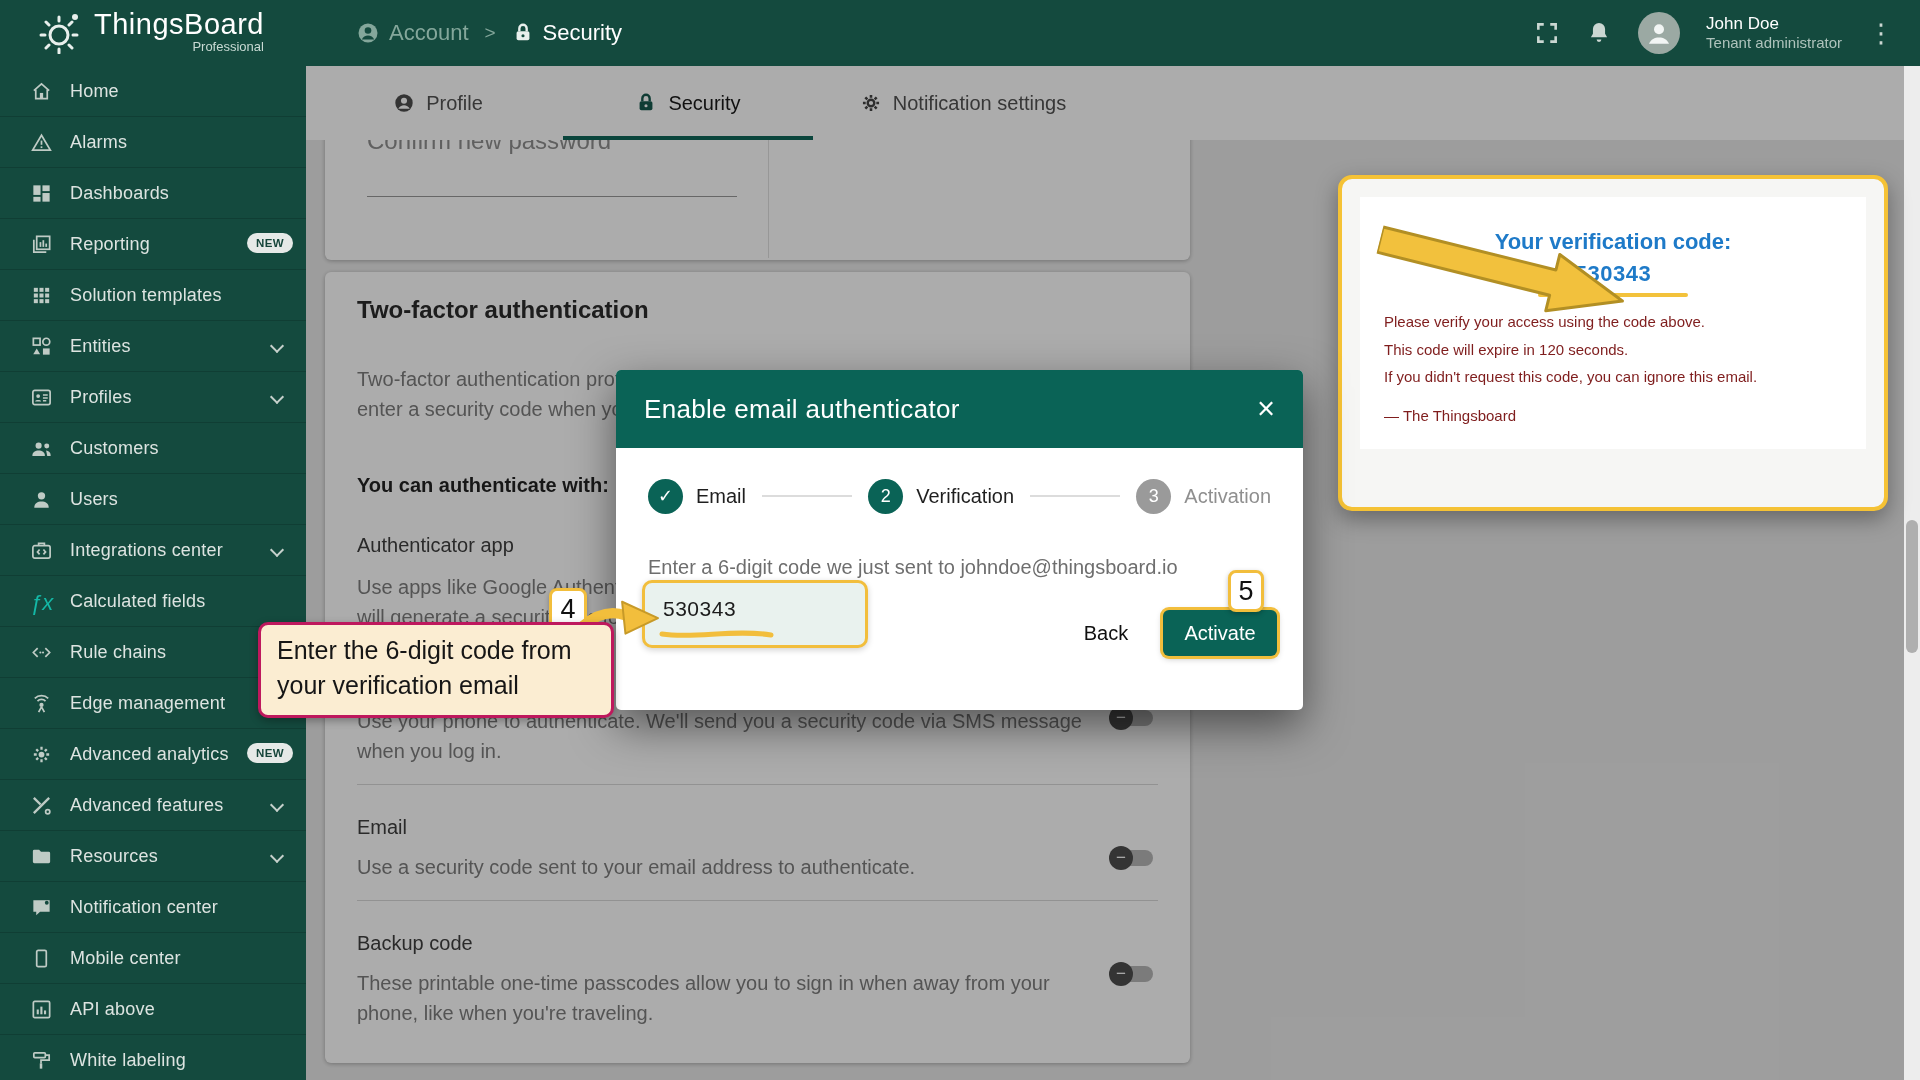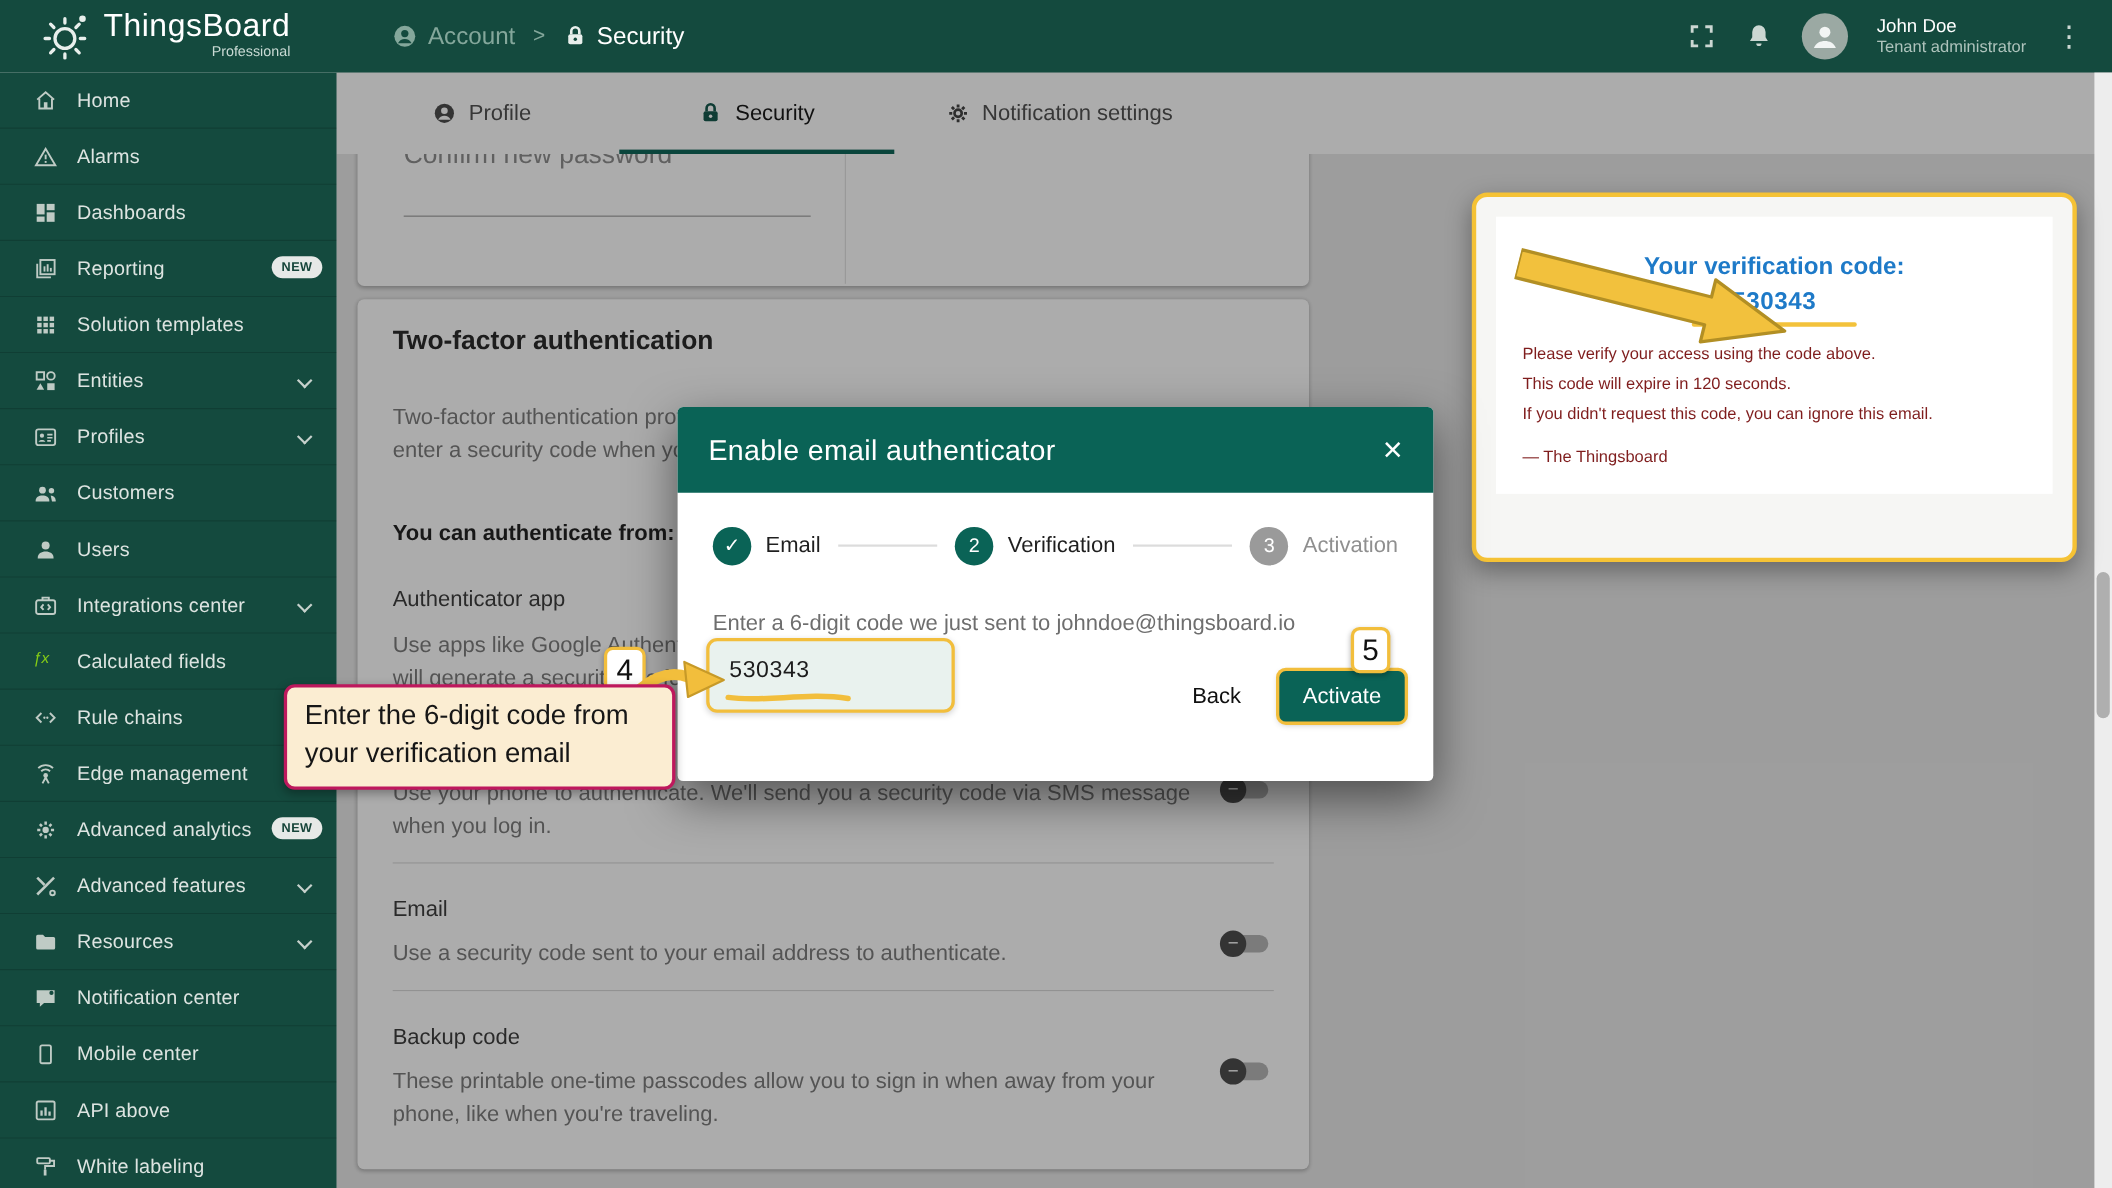--- a/index.html
+++ b/index.html
@@ -22,21 +22,21 @@
   .user-col { display:flex; flex-direction:column; line-height:1.25; }
   .user-name { color:#FFFFFF; font-size:17px; }
   .user-role { color:#AEC3BC; font-size:15px; }
   .dots { color:#CBD7D2; font-size:26px; line-height:1; }
 
   
   .sidebar { position:absolute; left:0; top:66px; width:306px; height:1014px; background:#144A3E; overflow:hidden; z-index:2; }
   .s-item { position:relative; height:51px; display:flex; align-items:center; padding-left:30px; border-bottom:1px solid rgba(0,0,0,0.16); color:#DDE4E1; cursor:pointer; }
   .s-ic { width:23px; height:23px; margin-right:17px; color:#BFCBC5; flex:none; }
   .s-ic svg { width:23px; height:23px; display:block; }
-  .s-glyph { font-size:14px; font-style:italic; color:#84cc16; }
+  .s-glyph { font-size:22px; font-style:italic; color:#14b8a6; }
   .s-lbl { font-size:18px; font-weight:500; letter-spacing:0.2px; white-space:nowrap; }
   .s-badge { position:absolute; right:13px; top:14px; background:#E6E9E7; color:#16453A; font-size:11.5px; font-weight:bold; letter-spacing:0.4px; padding:4px 9px; border-radius:11px; }
   .s-chev { position:absolute; right:24px; top:20px; width:10px; height:10px; border-right:2px solid #C6D1CC; border-bottom:2px solid #C6D1CC; transform:rotate(45deg); }
 
   
   .tabsbar { position:absolute; left:306px; top:66px; width:1614px; height:74px; background:#FFFFFF; z-index:1; display:flex; padding-left:7px; }
   .tab { height:74px; display:flex; align-items:center; justify-content:center; gap:11px; font-size:20px; font-weight:500; color:#4E4E4E; cursor:pointer; }
   .tab svg { width:22px; height:22px; }
   .tab.w1 { width:250px; } .tab.w2 { width:250px; } .tab.w3 { width:300px; }
   .tab.active { color:#141414; }
@@ -420,21 +420,21 @@
     <div class="card card1">
       <input class="pw-input" type="text" placeholder="Confirm new password" style="">
       <div class="pw-underline"></div>
       <div class="v-div"></div>
     </div>
 
     <div class="card card2">
       <div class="abs t-title">Two-factor authentication</div>
       <div class="abs body-txt t-p1">Two-factor authentication protec</div>
       <div class="abs body-txt t-p2">enter a security code when you lo</div>
-      <div class="abs t-can">You can authenticate from:</div>
+      <div class="abs t-can">You can authenticate with:</div>
 
       <div class="abs sec-h t-app-h">Authenticator app</div>
       <div class="abs body-txt t-app-p1">Use apps like Google Authenticat</div>
       <div class="abs body-txt t-app-p2">will generate a security</div>
       <div class="abs body-txt t-app-tail">c for</div>
 
       <div class="abs body-txt t-sms-p1">Use your phone to authenticate. We'll send you a security code via SMS message</div>
       <div class="abs body-txt t-sms-p2">when you log in.</div>
       <div class="toggle tg1">
           <span class="knob">−</span>

